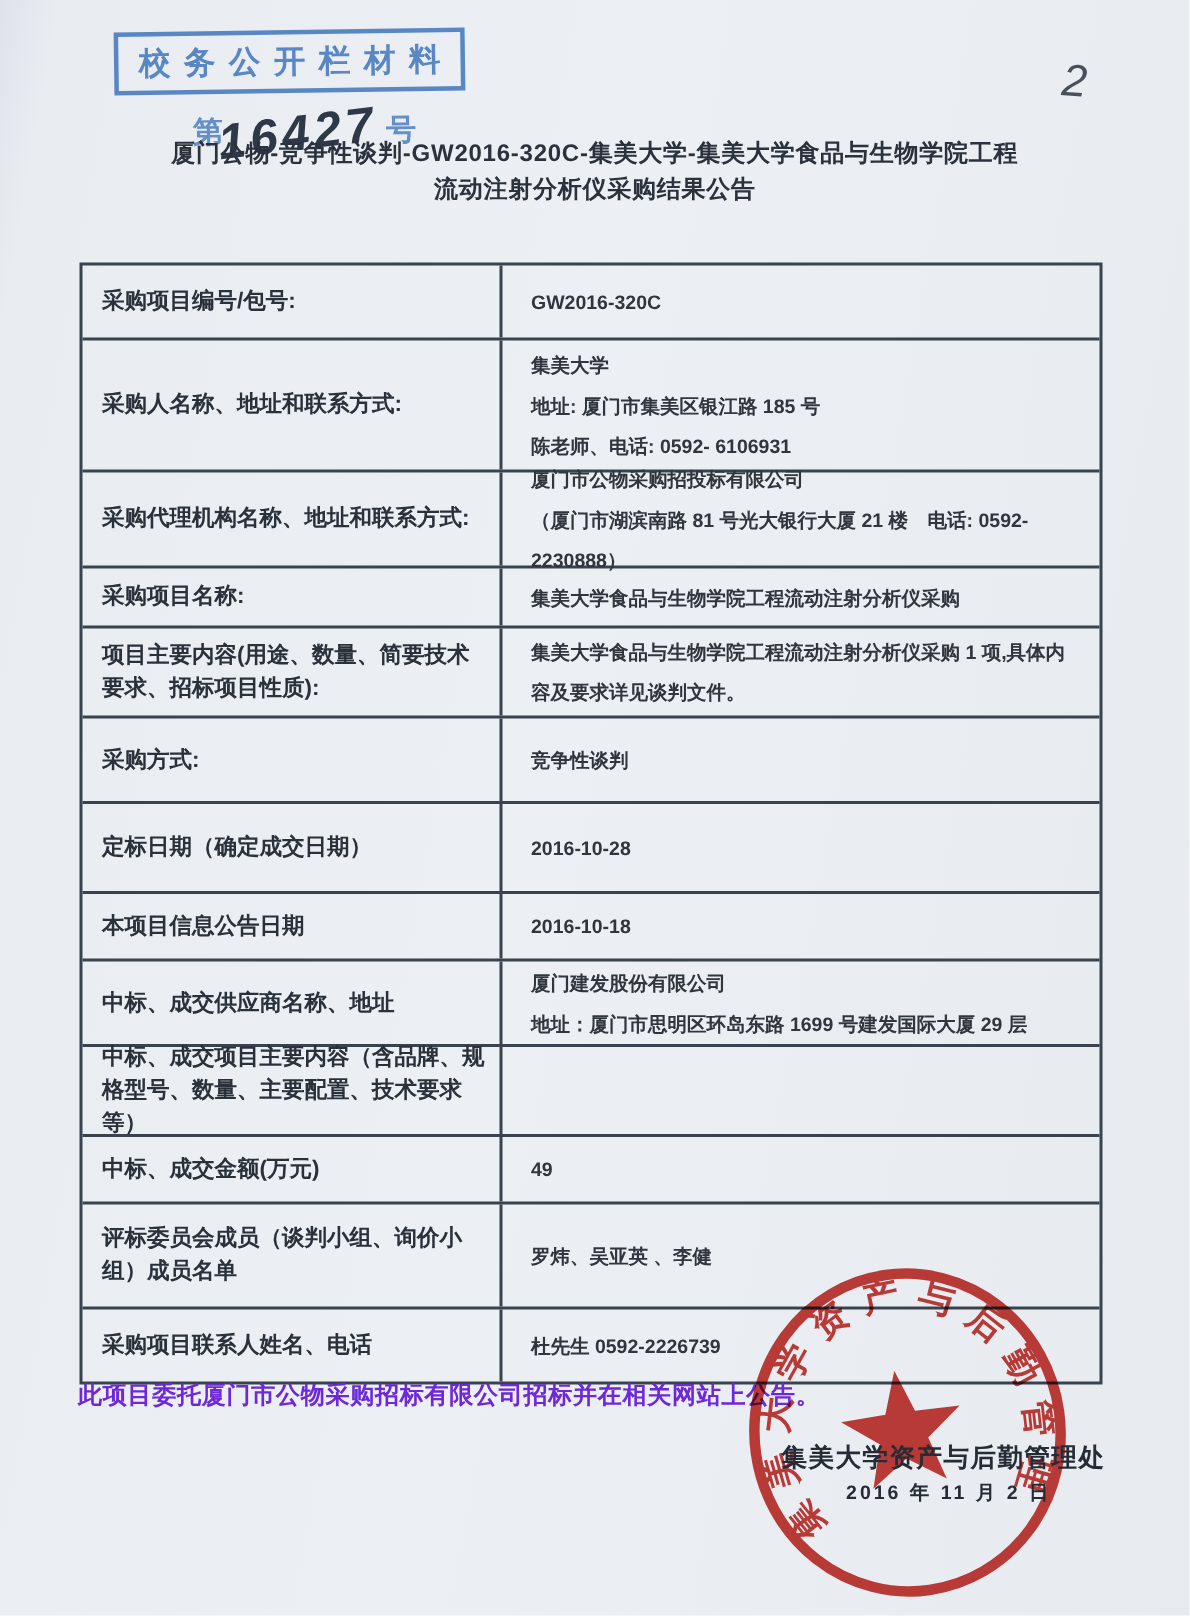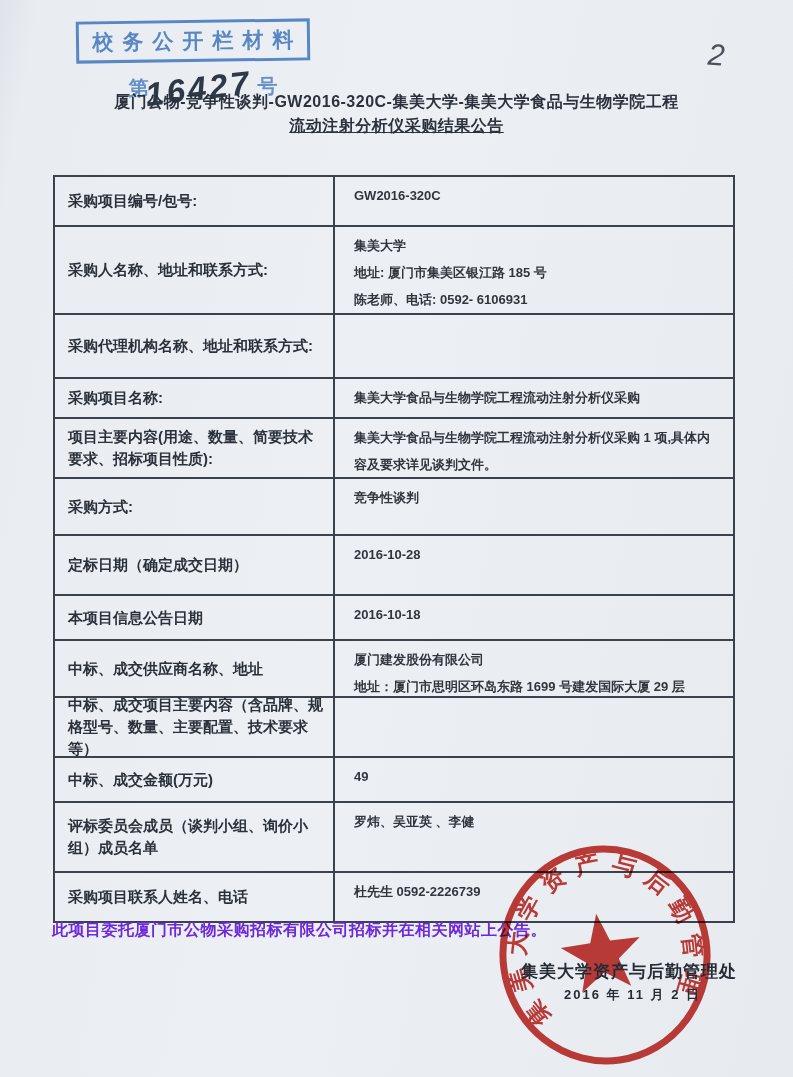--- a/index.html
+++ b/index.html
@@ -40,41 +40,41 @@
   
   .hand-page-num {
     position:absolute; left:708px; top:38px;
     font-size:30px; color:#4a505b; font-style:italic;
     transform:rotate(4deg);
   }
 
   
   .doc-title { position:absolute; left:0; width:100%; text-align:center; font-weight:bold; font-size:16px; color:#2c323d; letter-spacing:.5px; }
   .doc-title.l1 { top:92px; }
-  .doc-title.l2 { top:116px;text-decoration:underline; }
+  .doc-title.l2 { top:116px; }
 
   
   .doc-table {
     position:absolute; left:53px; top:135px; width:682px;
     border:2px solid #39424d;
     margin-top:40px;
   }
   .trow { display:flex; }
   .trow + .trow { border-top:2px solid #39424d; }
   .cell-l {
     width:280px; flex:0 0 280px;
     border-right:2px solid #39424d;
     display:flex; align-items:center;
     padding:4px 8px 4px 13px;
     font-size:15px; font-weight:bold; color:#2b313b;
     line-height:22px;
   }
   .cell-r {
     flex:1;
-    display:flex; flex-direction:column; 
+    display:flex; flex-direction:column; justify-content:center;
     padding:5px 12px 5px 19px;
     font-size:13px; font-weight:bold; color:#31363e;
   }
   .cell-r .vline { line-height:27px; }
 
   
   .footer-note { position:absolute; left:52px; top:920px; font-size:16px; font-weight:bold; color:#6d28d9; letter-spacing:.5px; }
   .sig-org  { position:absolute; right:56px; top:960px; font-size:17px; font-weight:bold; color:#262c36; letter-spacing:1px; z-index:6; }
   .sig-date { position:absolute; right:92px; top:986px; font-size:13px; font-weight:bold; color:#262c36; letter-spacing:2px; z-index:6; }
 
@@ -124,20 +124,24 @@
         <span class="vline">集美大学</span>
         <span class="vline">地址: 厦门市集美区银江路 185 号</span>
         <span class="vline">陈老师、电话: 0592- 6106931</span>
       </div>
     </div>
 
     <div class="trow" style="height:64px">
       <div class="cell-l">
           <span>采购代理机构名称、地址和联系方式:</span>
         </div>
+      <div class="cell-r">
+        <span class="vline">厦门市公物采购招投标有限公司</span>
+        <span class="vline">（厦门市湖滨南路 81 号光大银行大厦 21 楼　电话: 0592-2230888）</span>
+      </div>
     </div>
 
     <div class="trow" style="height:40px">
       <div class="cell-l">
           <span>采购项目名称:</span>
         </div>
       <div class="cell-r">
           <span class="vline">集美大学食品与生物学院工程流动注射分析仪采购</span>
         </div>
     </div>

